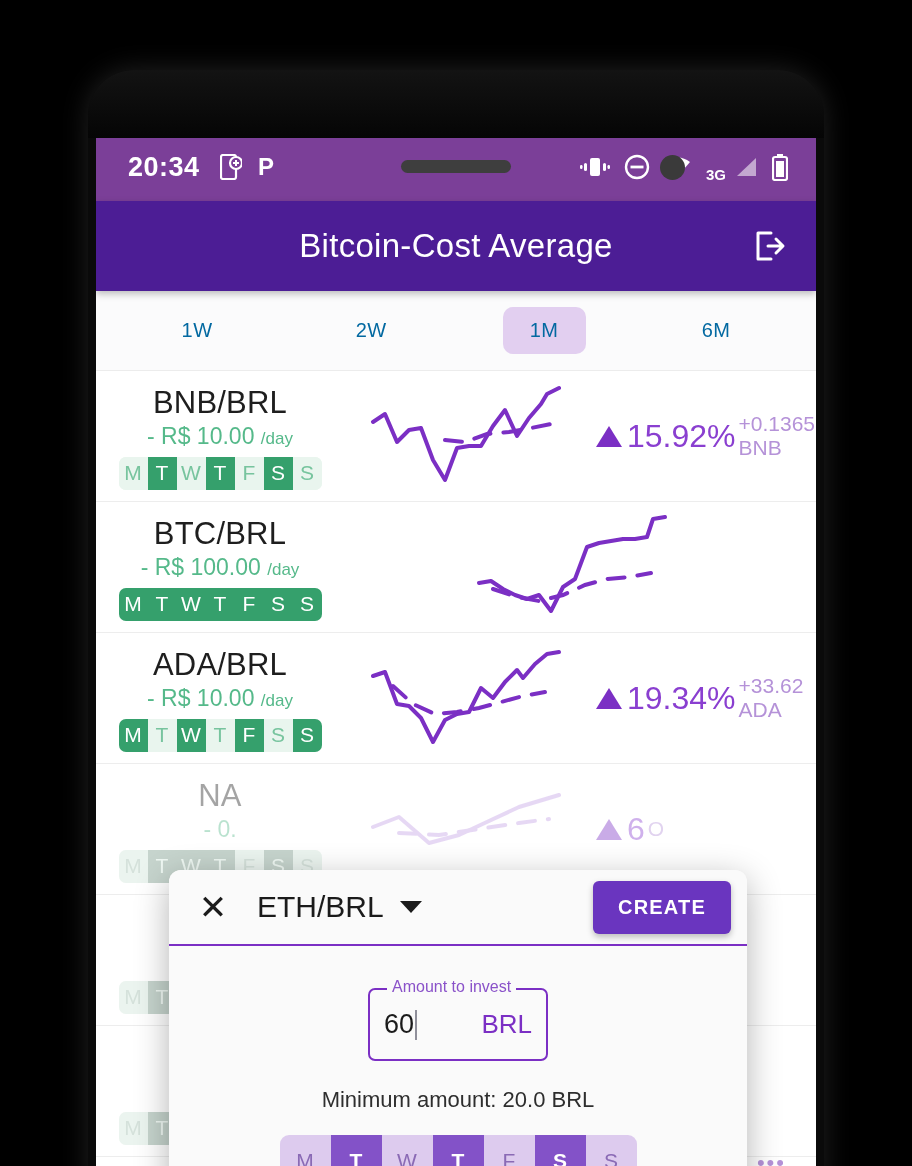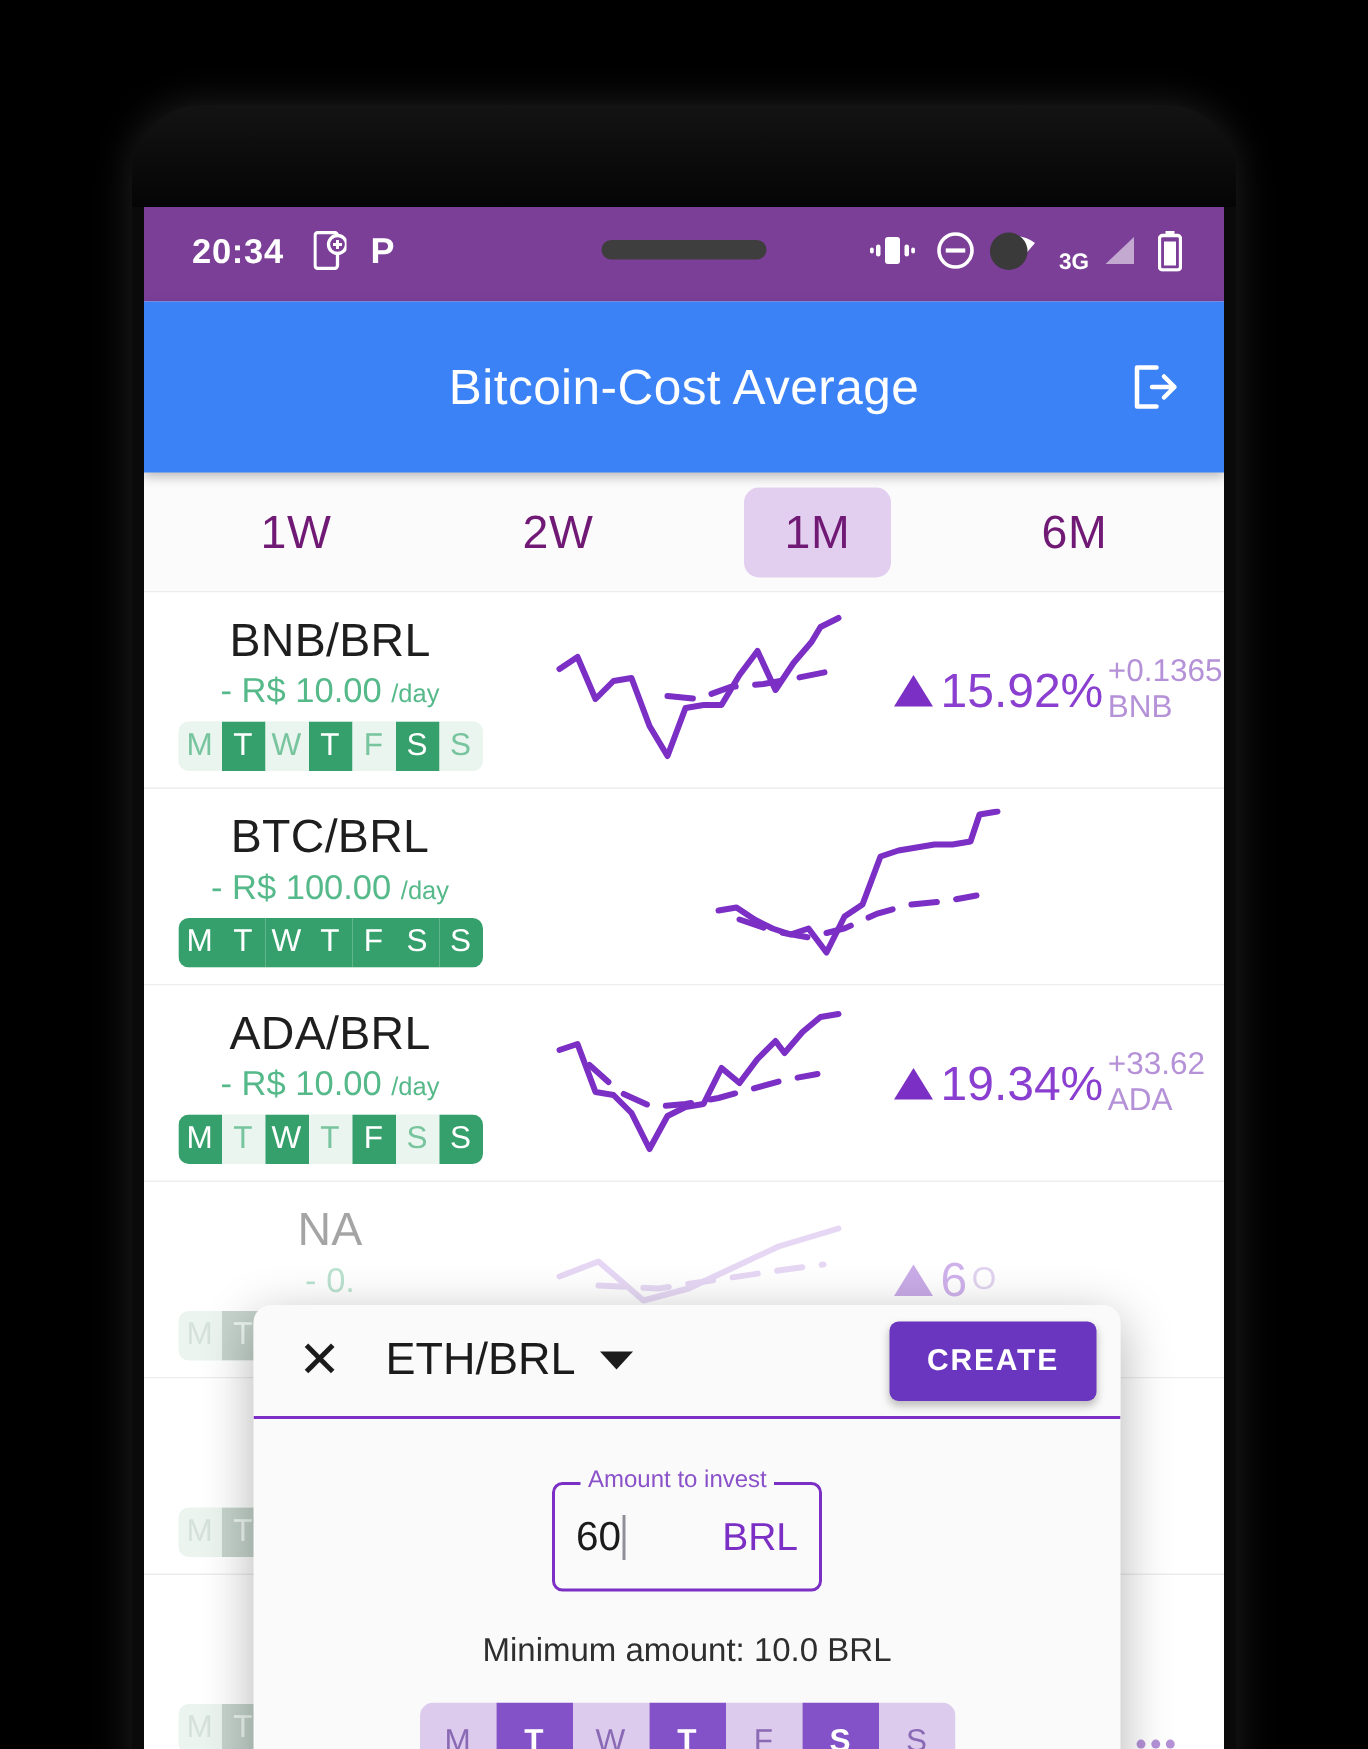--- a/index.html
+++ b/index.html
@@ -64,21 +64,21 @@
   #status-bar {
     height: 68px;
     background: #7b3f98;
     display: flex;
     align-items: center;
     padding: 0 28px 0 32px;
     color: #ffffff;
     position: relative;
   }
   #status-time {
-    font-size: 23px;
+    font-size: 27px;
     font-weight: bold;
     letter-spacing: 0.5px;
   }
   .status-left-icons {
     display: flex;
     align-items: center;
     gap: 16px;
     margin-left: 20px;
   }
   .status-right-icons {
@@ -91,22 +91,22 @@
   #net-type {
     font-size: 15px;
     font-weight: bold;
     margin-right: -6px;
     align-self: flex-start;
     margin-top: 14px;
   }
 
   
   #app-bar {
-    height: 114px;
-    background: #3b82f6;
+    height: 90px;
+    background: #4c1d95;
     display: flex;
     align-items: center;
     justify-content: center;
     position: relative;
     box-shadow: 0 3px 7px rgba(0,0,0,0.25);
   }
   #app-title {
     color: #ffffff;
     font-size: 33px;
     font-weight: normal;
@@ -125,22 +125,22 @@
   #period-tabs {
     height: 80px;
     background: #fbfbfc;
     display: flex;
     align-items: center;
     justify-content: space-around;
     padding: 0 14px;
     border-bottom: 1px solid #ececec;
   }
   .period-tab {
-    font-size: 31px;
-    color: #701a75;
+    font-size: 20px;
+    color: #0369a1;
     padding: 12px 27px;
     border-radius: 10px;
     letter-spacing: 0.5px;
   }
   .period-tab.active {
     background: #e2cff0;
   }
 
   
   #rows-area {
@@ -615,21 +615,21 @@
         </span>
         <button id="create-button">CREATE</button>
       </div>
       <div id="dialog-body">
         <div id="amount-field">
           <span id="amount-label">Amount to invest</span>
           <span id="amount-value">60</span>
             <span id="amount-caret"></span>
           <span id="amount-currency">BRL</span>
         </div>
-        <div id="minimum-amount">Minimum amount: 10.0 BRL</div>
+        <div id="minimum-amount">Minimum amount: 20.0 BRL</div>
         <div id="dialog-days">
             <div class="dday">M</div>
             <div class="dday on">T</div>
             <div class="dday">W</div>
             <div class="dday on">T</div>
             <div class="dday">F</div>
             <div class="dday on">S</div>
             <div class="dday">S</div>
           </div>
 

